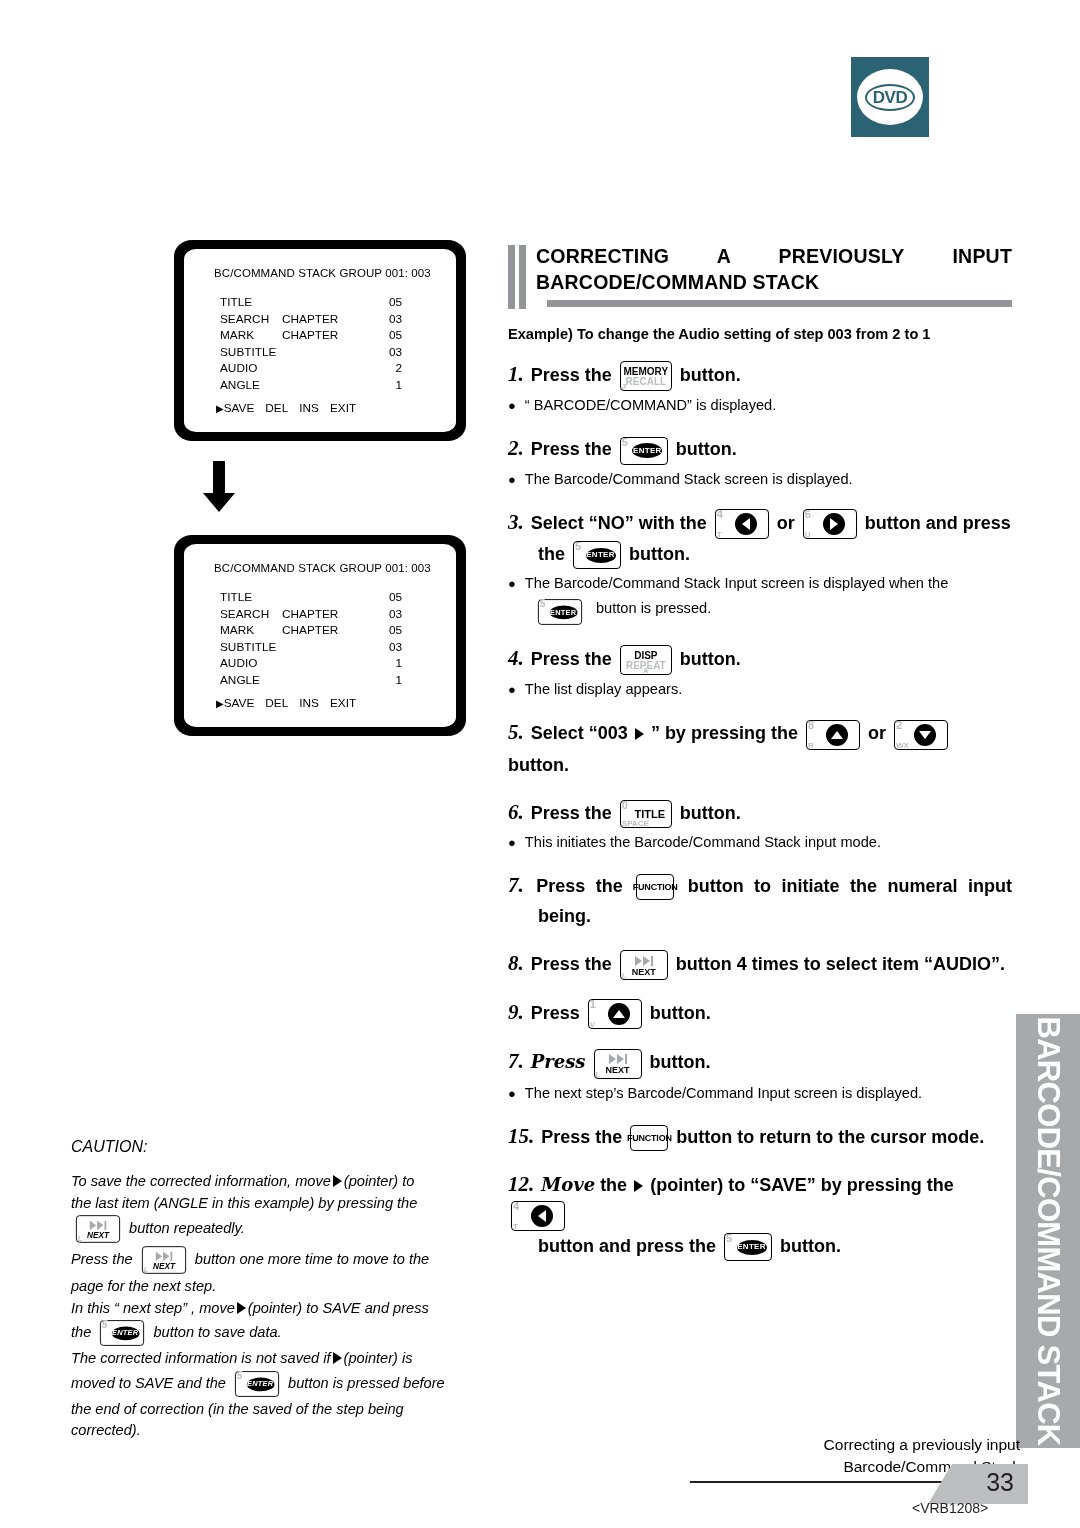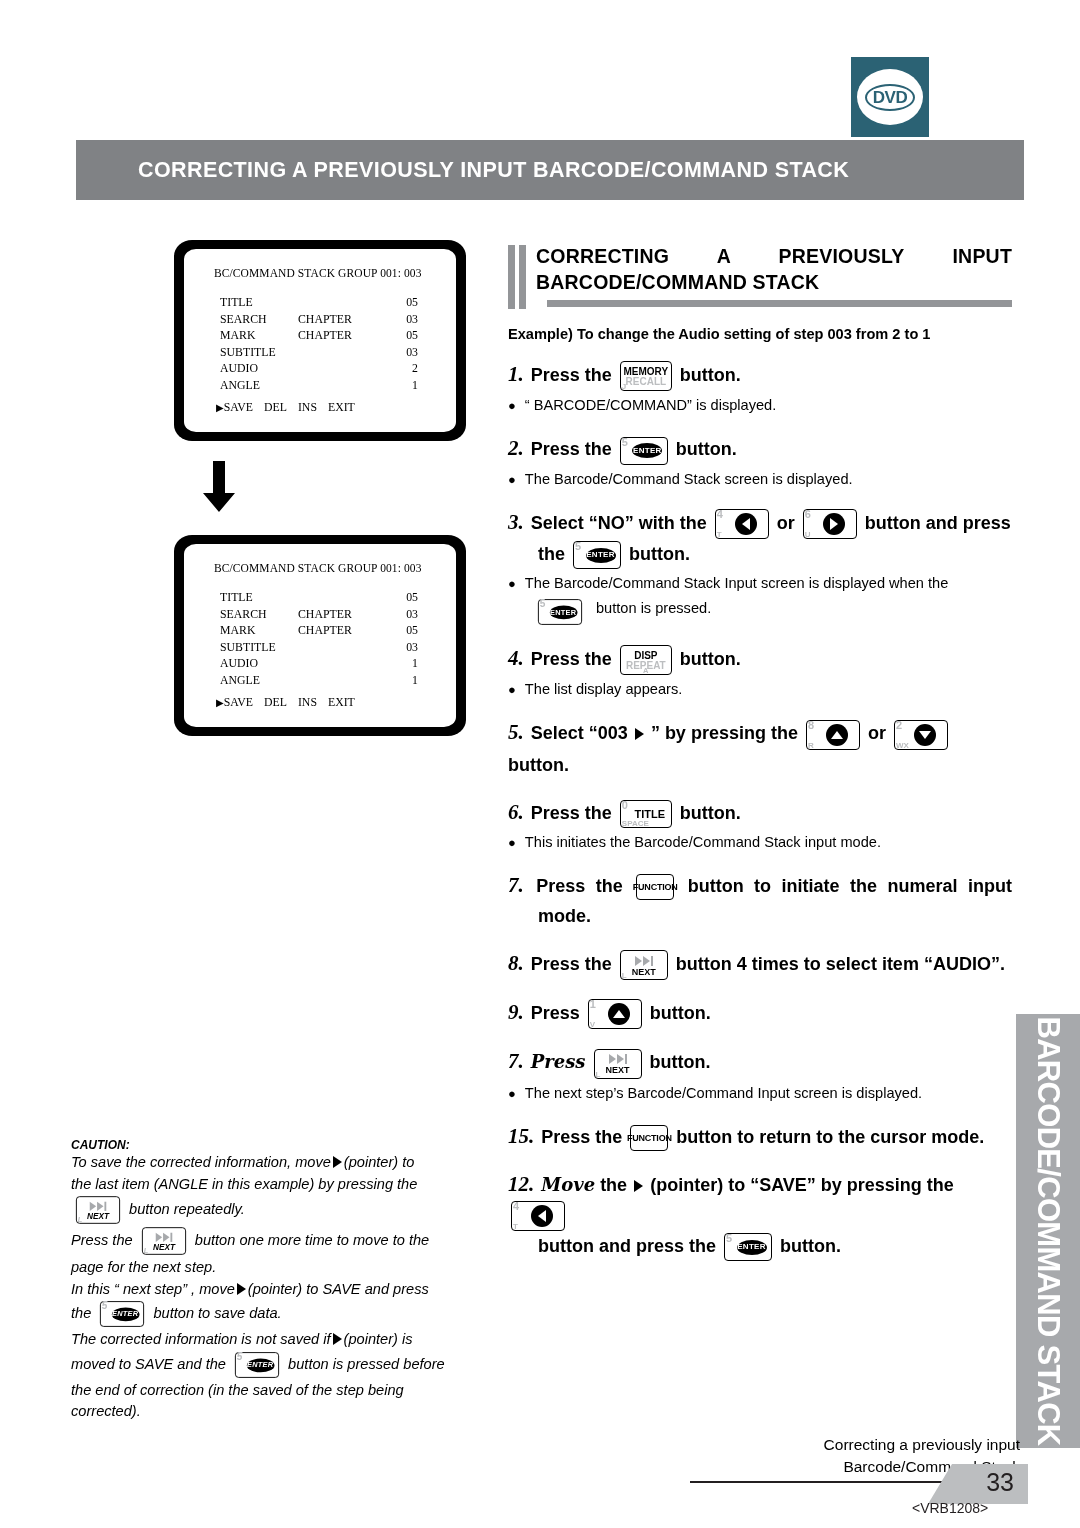--- a/index.html
+++ b/index.html
@@ -65,51 +65,50 @@
   
   .leftcol { position: absolute; left: 70px; top: 240px; width: 430px; }
 
   .tv {
     position: relative;
     width: 292px; height: 201px;
     margin-left: 104px;
     background: #000;
     border-radius: 18px/16px;
     padding: 9px 10px;
-    font-family: Liberation Serif, serif;
   }
   .tv-inner {
     width: 100%; height: 100%;
     background: #ffffff;
     border-radius: 12px/10px;
     position: relative;
   }
   .tv-head {
     position: absolute; left: 30px; top: 18px;
     font-size: 11.5px; letter-spacing: 0.1px; white-space: nowrap;
   }
   .tv-rows { position: absolute; left: 36px; top: 45px; width: 215px; }
   .tv-row { display: flex; font-size: 11.8px; line-height: 16.5px; }
   .tv-row .k { width: 62px; }
-  .tv-row .k2 { width: 78px; margin-left: 16px; }
+  .tv-row .k2 { width: 78px; }
   .tv-row .v { width: 42px; text-align: right; }
   .tv-foot {
     position: absolute; left: 32px; bottom: 17px;
     font-size: 11.8px; white-space: nowrap;
   }
   .tv-foot .ptr { font-size: 10px; }
   .tv-foot .sp { display: inline-block; width: 11px; }
 
   .downarrow { margin: 20px 0 18px 132px; }
 
   
   .caution { position: absolute; left: 71px; top: 1138px; width: 420px; }
   .caution-title {
-    font-style: italic; font-weight: bold; font-size: 12px;
-    margin-bottom: 0;
+    font-style: italic; font-weight: normal; font-size: 16px;
+    margin-bottom: 15px;
   }
   .caution p {
     font-style: italic; font-size: 14.6px; line-height: 20.5px;
     text-align: justify; margin-bottom: 1px;
   }
   .caution p.j { text-align: justify; text-align-last: left; }
 
   
   .rightcol { position: absolute; left: 508px; top: 243px; width: 504px; }
 
@@ -266,23 +265,20 @@
 <div id="page">
 
   <div class="dvd-logo">
     <div class="dvd-ellipse">
       <div class="dvd-inner">
         <span class="dvd-text">DVD</span>
       </div>
     </div>
   </div>
 
-  <div class="titlebar">
-    <div class="titlebar-text">CORRECTING A PREVIOUSLY INPUT BARCODE/COMMAND STACK</div>
-  </div>
 
   <div class="sidetab">
     <div class="sidetab-text">BARCODE/COMMAND STACK</div>
   </div>
 
   <div class="leftcol">
 
     <div class="tv">
       <div class="tv-inner">
         <div class="tv-head">BC/COMMAND STACK  GROUP  001: 003</div>
@@ -572,21 +568,21 @@
 
     <div class="step">
       <div class="step-line j">
         <span class="step-num">7.</span>
         <span>Press the</span>
         <span class="btn btn-func">
           <span class="lbl">FUNCTION</span>
         </span>
         <span>button to initiate the numeral input</span>
       </div>
-      <div class="step-line" style="padding-left:30px">mode.</div>
+      <div class="step-line" style="padding-left:30px">being.</div>
     </div>
 
     <div class="step">
       <div class="step-line">
         <span class="step-num">8.</span>
         <span>Press the</span>
         <span class="btn btn-next">
           <span class="corner-bl">L</span>
           <span class="arrows">
               <i class="t"></i>

